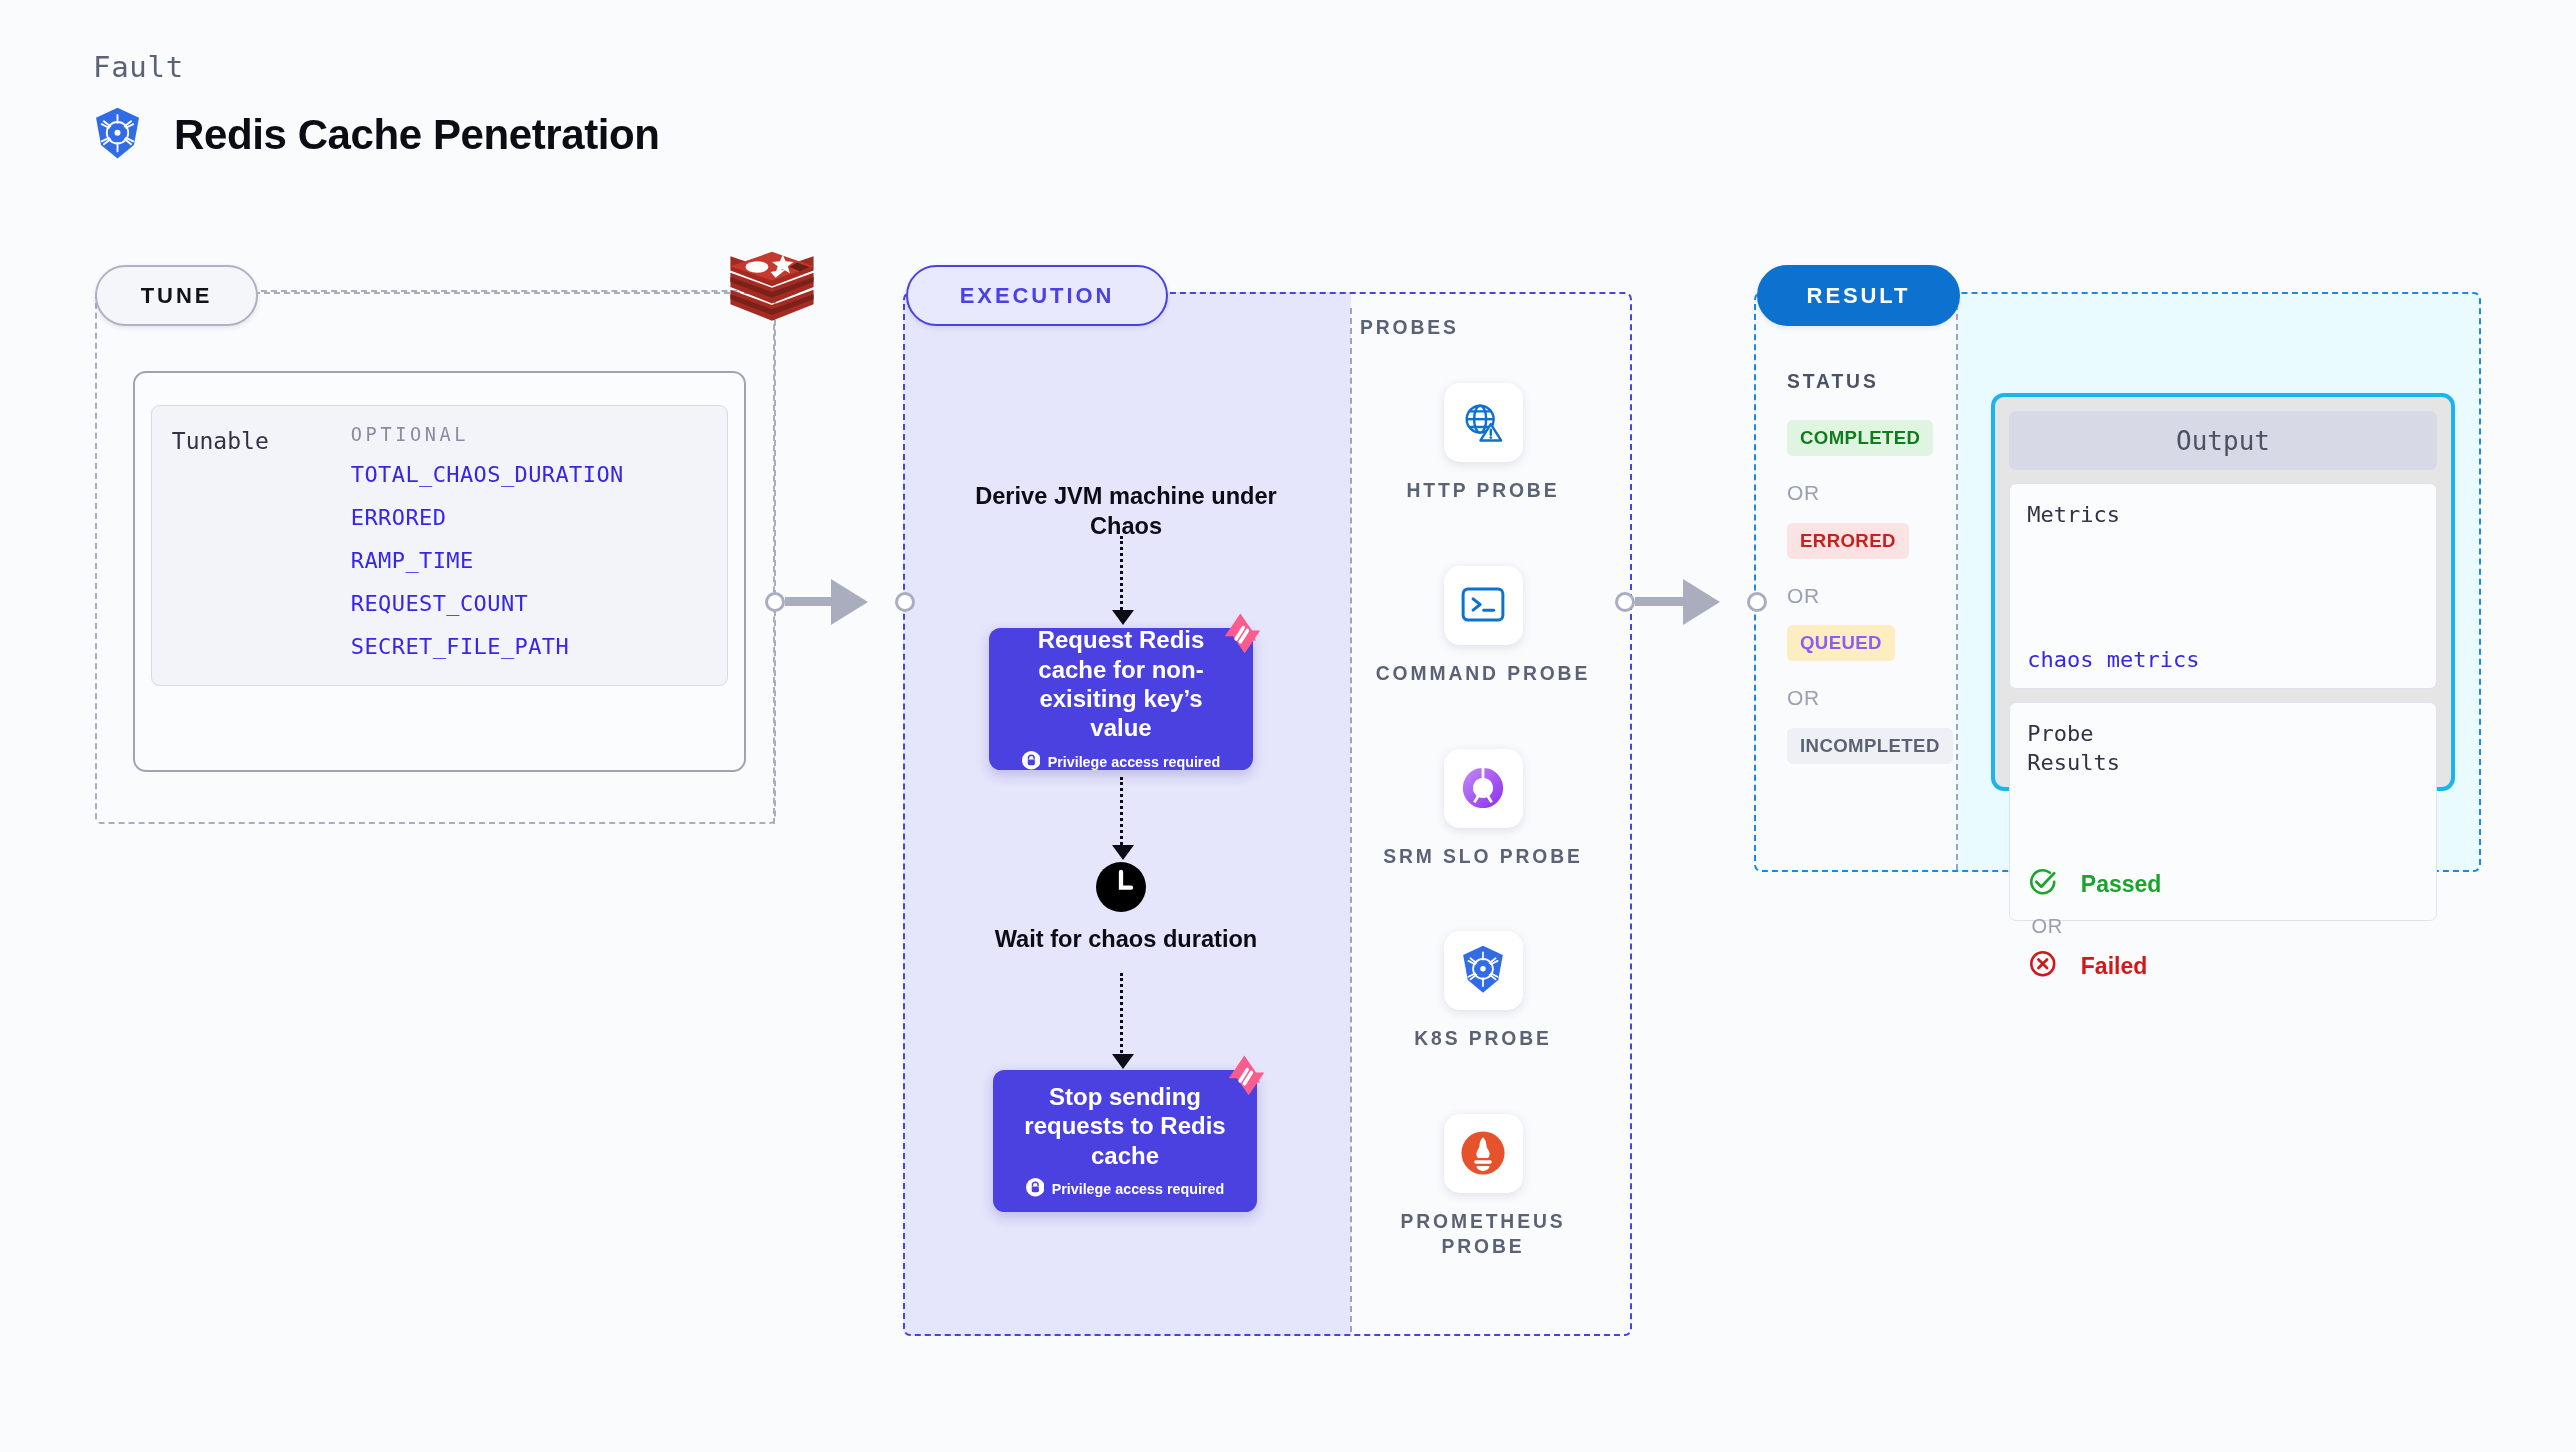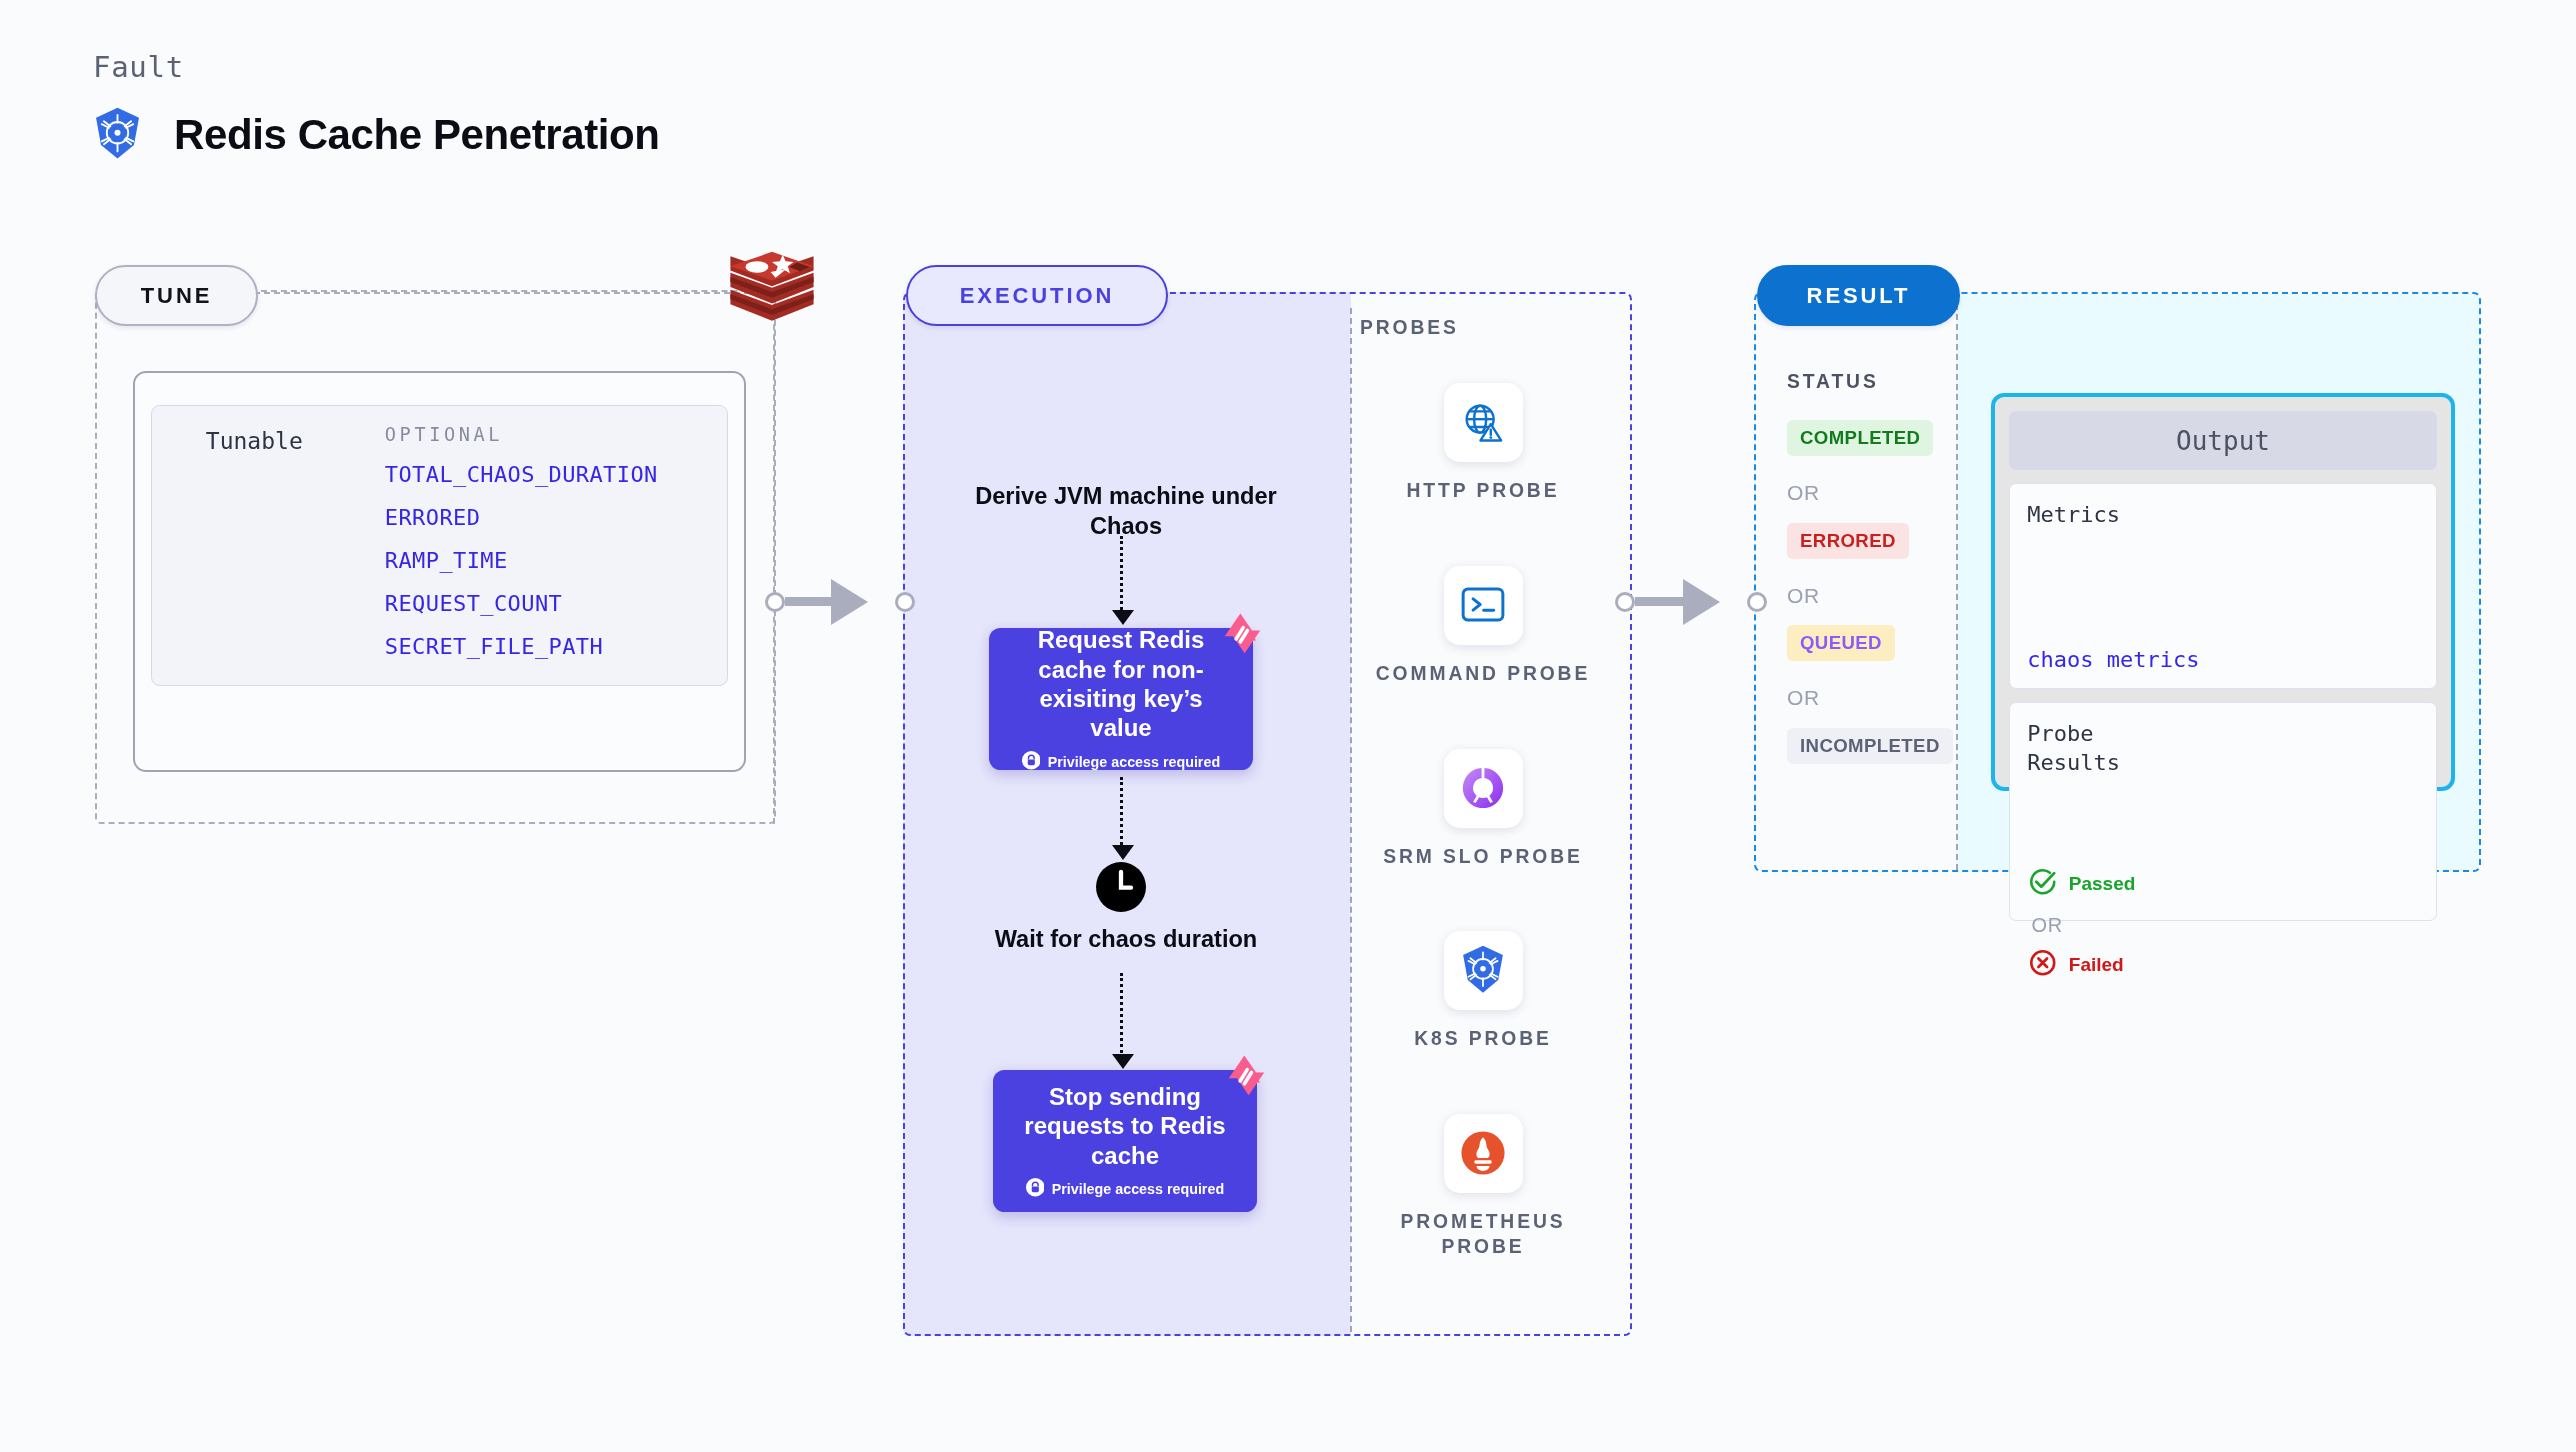--- a/index.html
+++ b/index.html
@@ -159,21 +159,20 @@
     padding: 18.6px 20px;
     display: flex;
   }
   #tunable-label {
     font-family: "DejaVu Sans Mono", monospace;
     font-size: 23px;
     color: #2f3444;
     width: 179px;
     flex: 0 0 179px;
     padding-top: 4.3px;
-    margin-left: 34px;
   }
   #tunable-values { flex: 1; }
   .optional-label {
     font-family: "DejaVu Sans Mono", monospace;
     font-size: 18.6px;
     color: #878ca0;
     letter-spacing: 3.6px;
     margin-bottom: 17px;
   }
   .tunable-item {
@@ -382,22 +381,22 @@
   .output-row-val { flex: 1; }
   #metrics-value {
     font-family: "DejaVu Sans Mono", monospace;
     font-size: 22px;
     color: #3626e8;
   }
   #probe-results-row { height: 219px; align-items: flex-start; }
   .result-line {
     display: flex;
     align-items: center;
-    gap: 10px;
-    font-size: 19px;
+    gap: 22px;
+    font-size: 23px;
     font-weight: 700;
   }
   #result-passed { color: #18a52a; }
   #result-failed { color: #d41616; margin-top: 10px; }
   #result-or { font-size: 20px; color: #9aa0b2; margin: 11.5px 0 0 4.3px; letter-spacing: 0.7px; }
 </style>
 </head>
 <body>
 
 <div class="stage">

